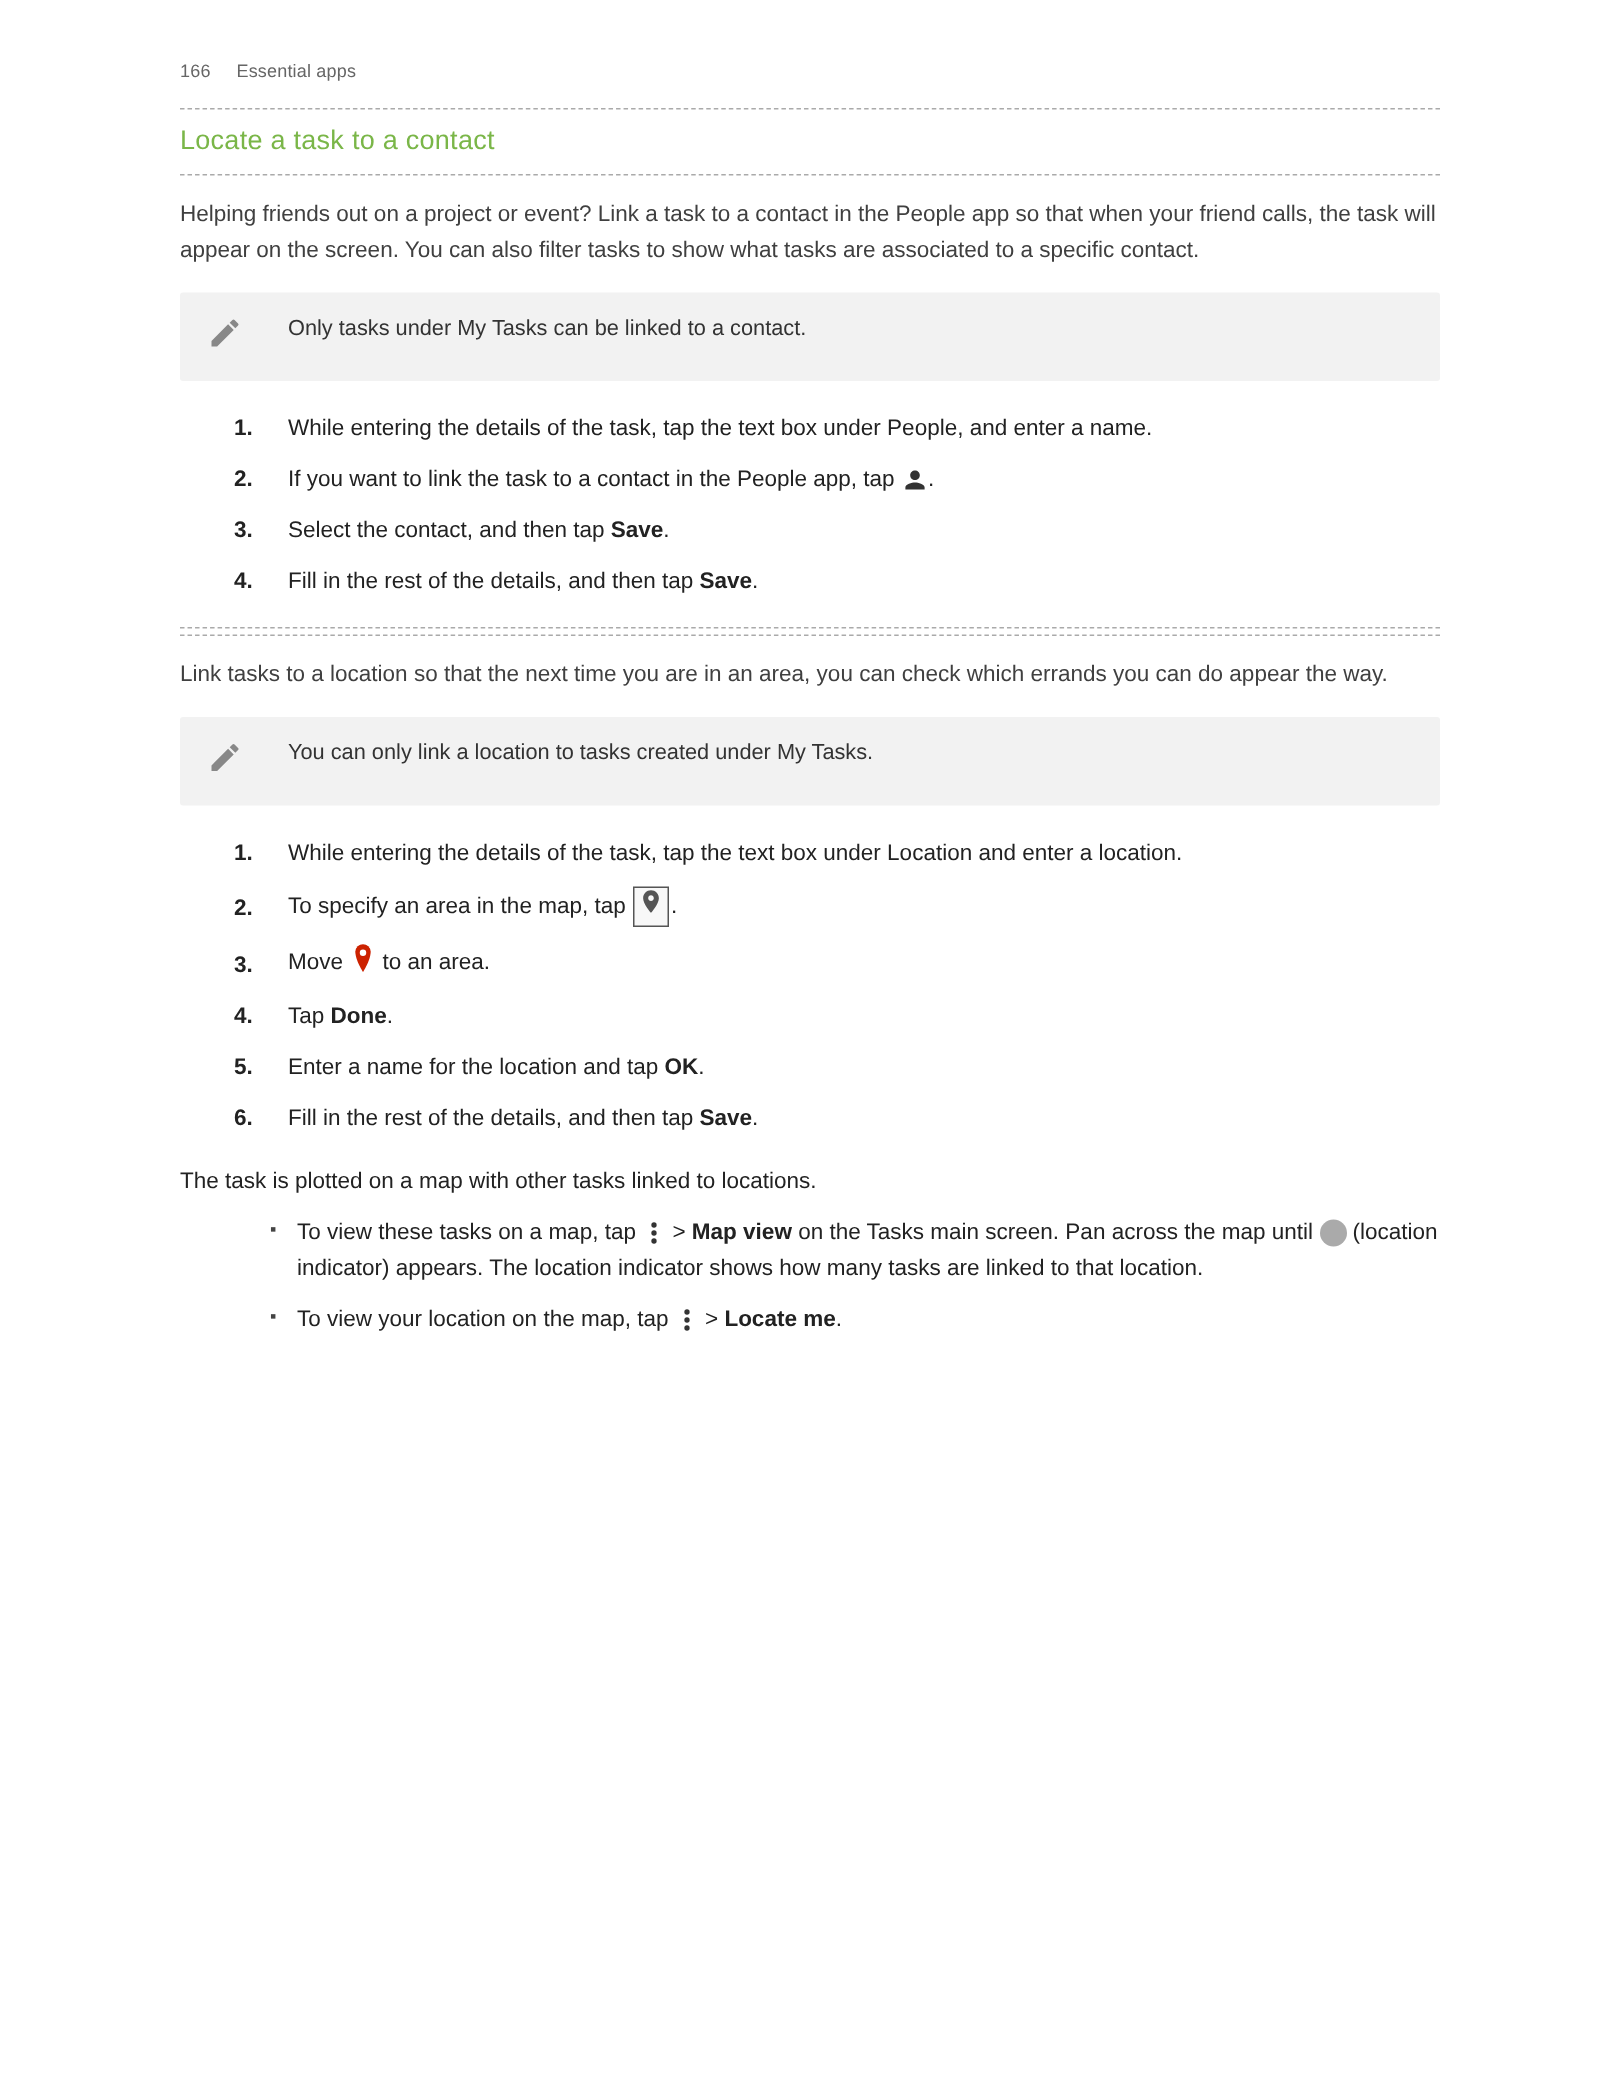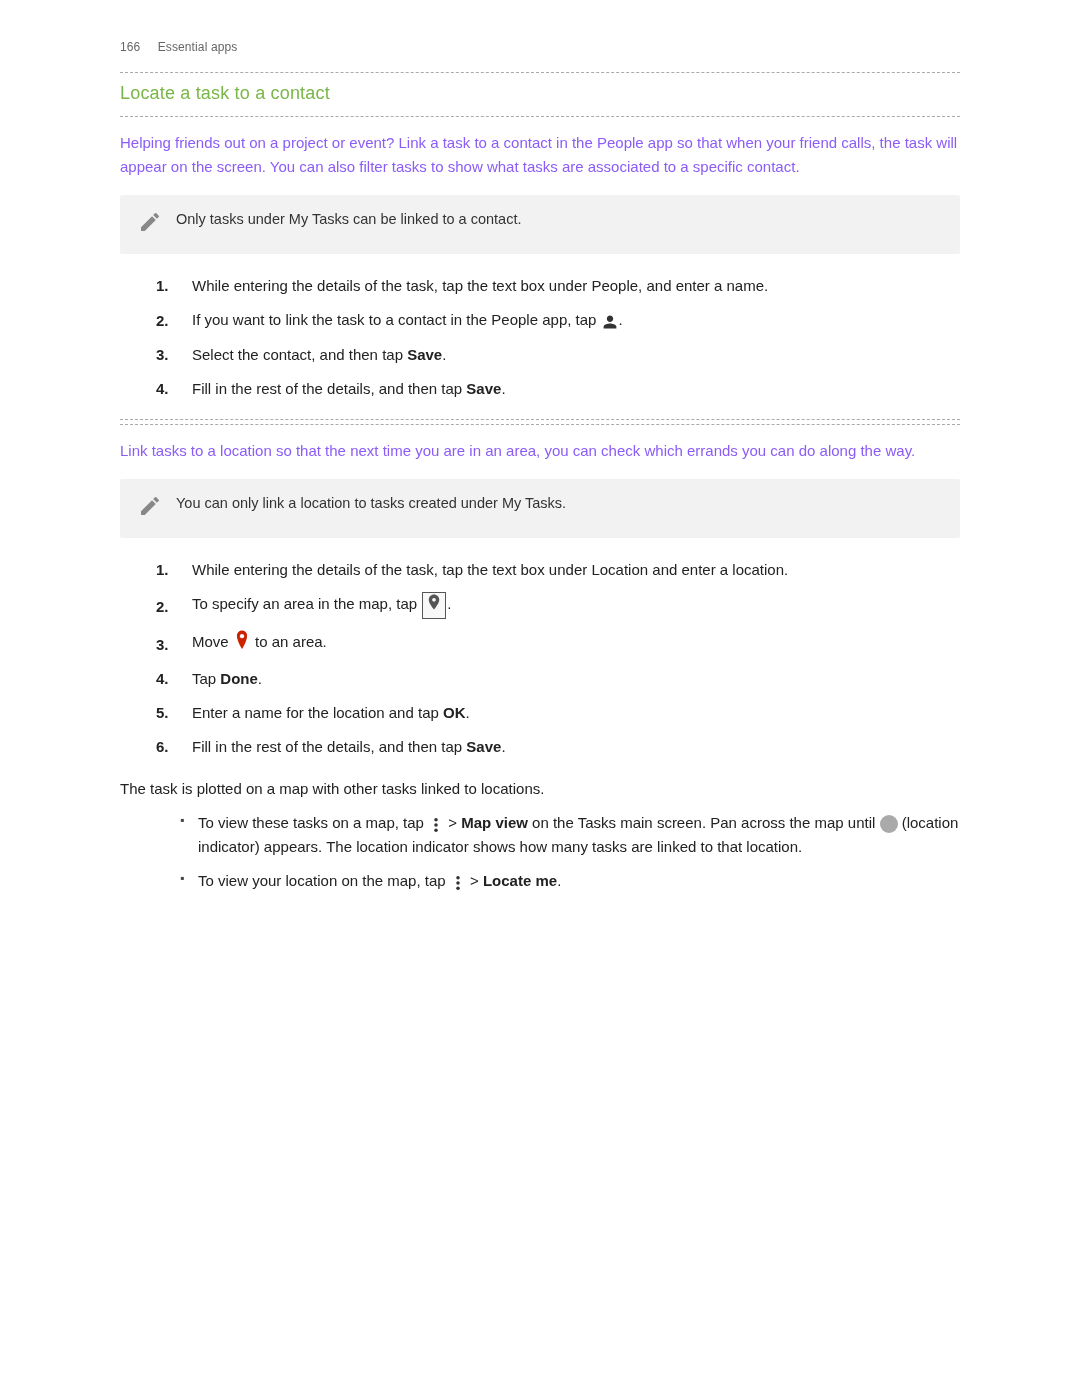--- a/index.html
+++ b/index.html
@@ -20,32 +20,32 @@
     }
     .section-title {
       color: #7ab648;
       font-size: 18px;
       font-weight: normal;
       margin: 10px 0 12px 0;
       letter-spacing: 0.01em;
     }
     .section-desc {
       font-size: 15px;
-      color: #8b5cf6;
+      color: #404040;
       line-height: 1.6;
       margin-bottom: 16px;
     }
     .note-box {
       background: #f2f2f2;
       border-radius: 2px;
       display: flex;
       align-items: flex-start;
       padding: 14px 18px;
       margin-bottom: 20px;
-      gap: 14px;
+      gap: 30px;
     }
     .note-icon {
       font-size: 22px;
       color: #555;
       flex-shrink: 0;
       margin-top: 1px;
       font-style: italic;
     }
     .note-text {
       font-size: 14.5px;
@@ -226,21 +226,21 @@
     <li>
       <span class="step-text">Fill in the rest of the details, and then tap <span class="bold-word">Save</span>.</span>
     </li>
   </ol>
 </div>
 
 <div class="section-block">
   <hr class="section-divider-top">
   <hr class="section-divider-bottom">
 
-  <p class="section-desc">Link tasks to a location so that the next time you are in an area, you can check which errands you can do along the way.</p>
+  <p class="section-desc">Link tasks to a location so that the next time you are in an area, you can check which errands you can do appear the way.</p>
 
   <div class="note-box">
     <span class="note-icon">
       <svg width="24" height="24" viewBox="0 0 24 24" fill="none" xmlns="http://www.w3.org/2000/svg">
         <path d="M3 17.25V21h3.75L17.81 9.94l-3.75-3.75L3 17.25zM20.71 7.04a1 1 0 0 0 0-1.41l-2.34-2.34a1 1 0 0 0-1.41 0l-1.83 1.83 3.75 3.75 1.83-1.83z" fill="#888"></path>
       </svg>
     </span>
     <span class="note-text">You can only link a location to tasks created under My Tasks.</span>
   </div>
 

